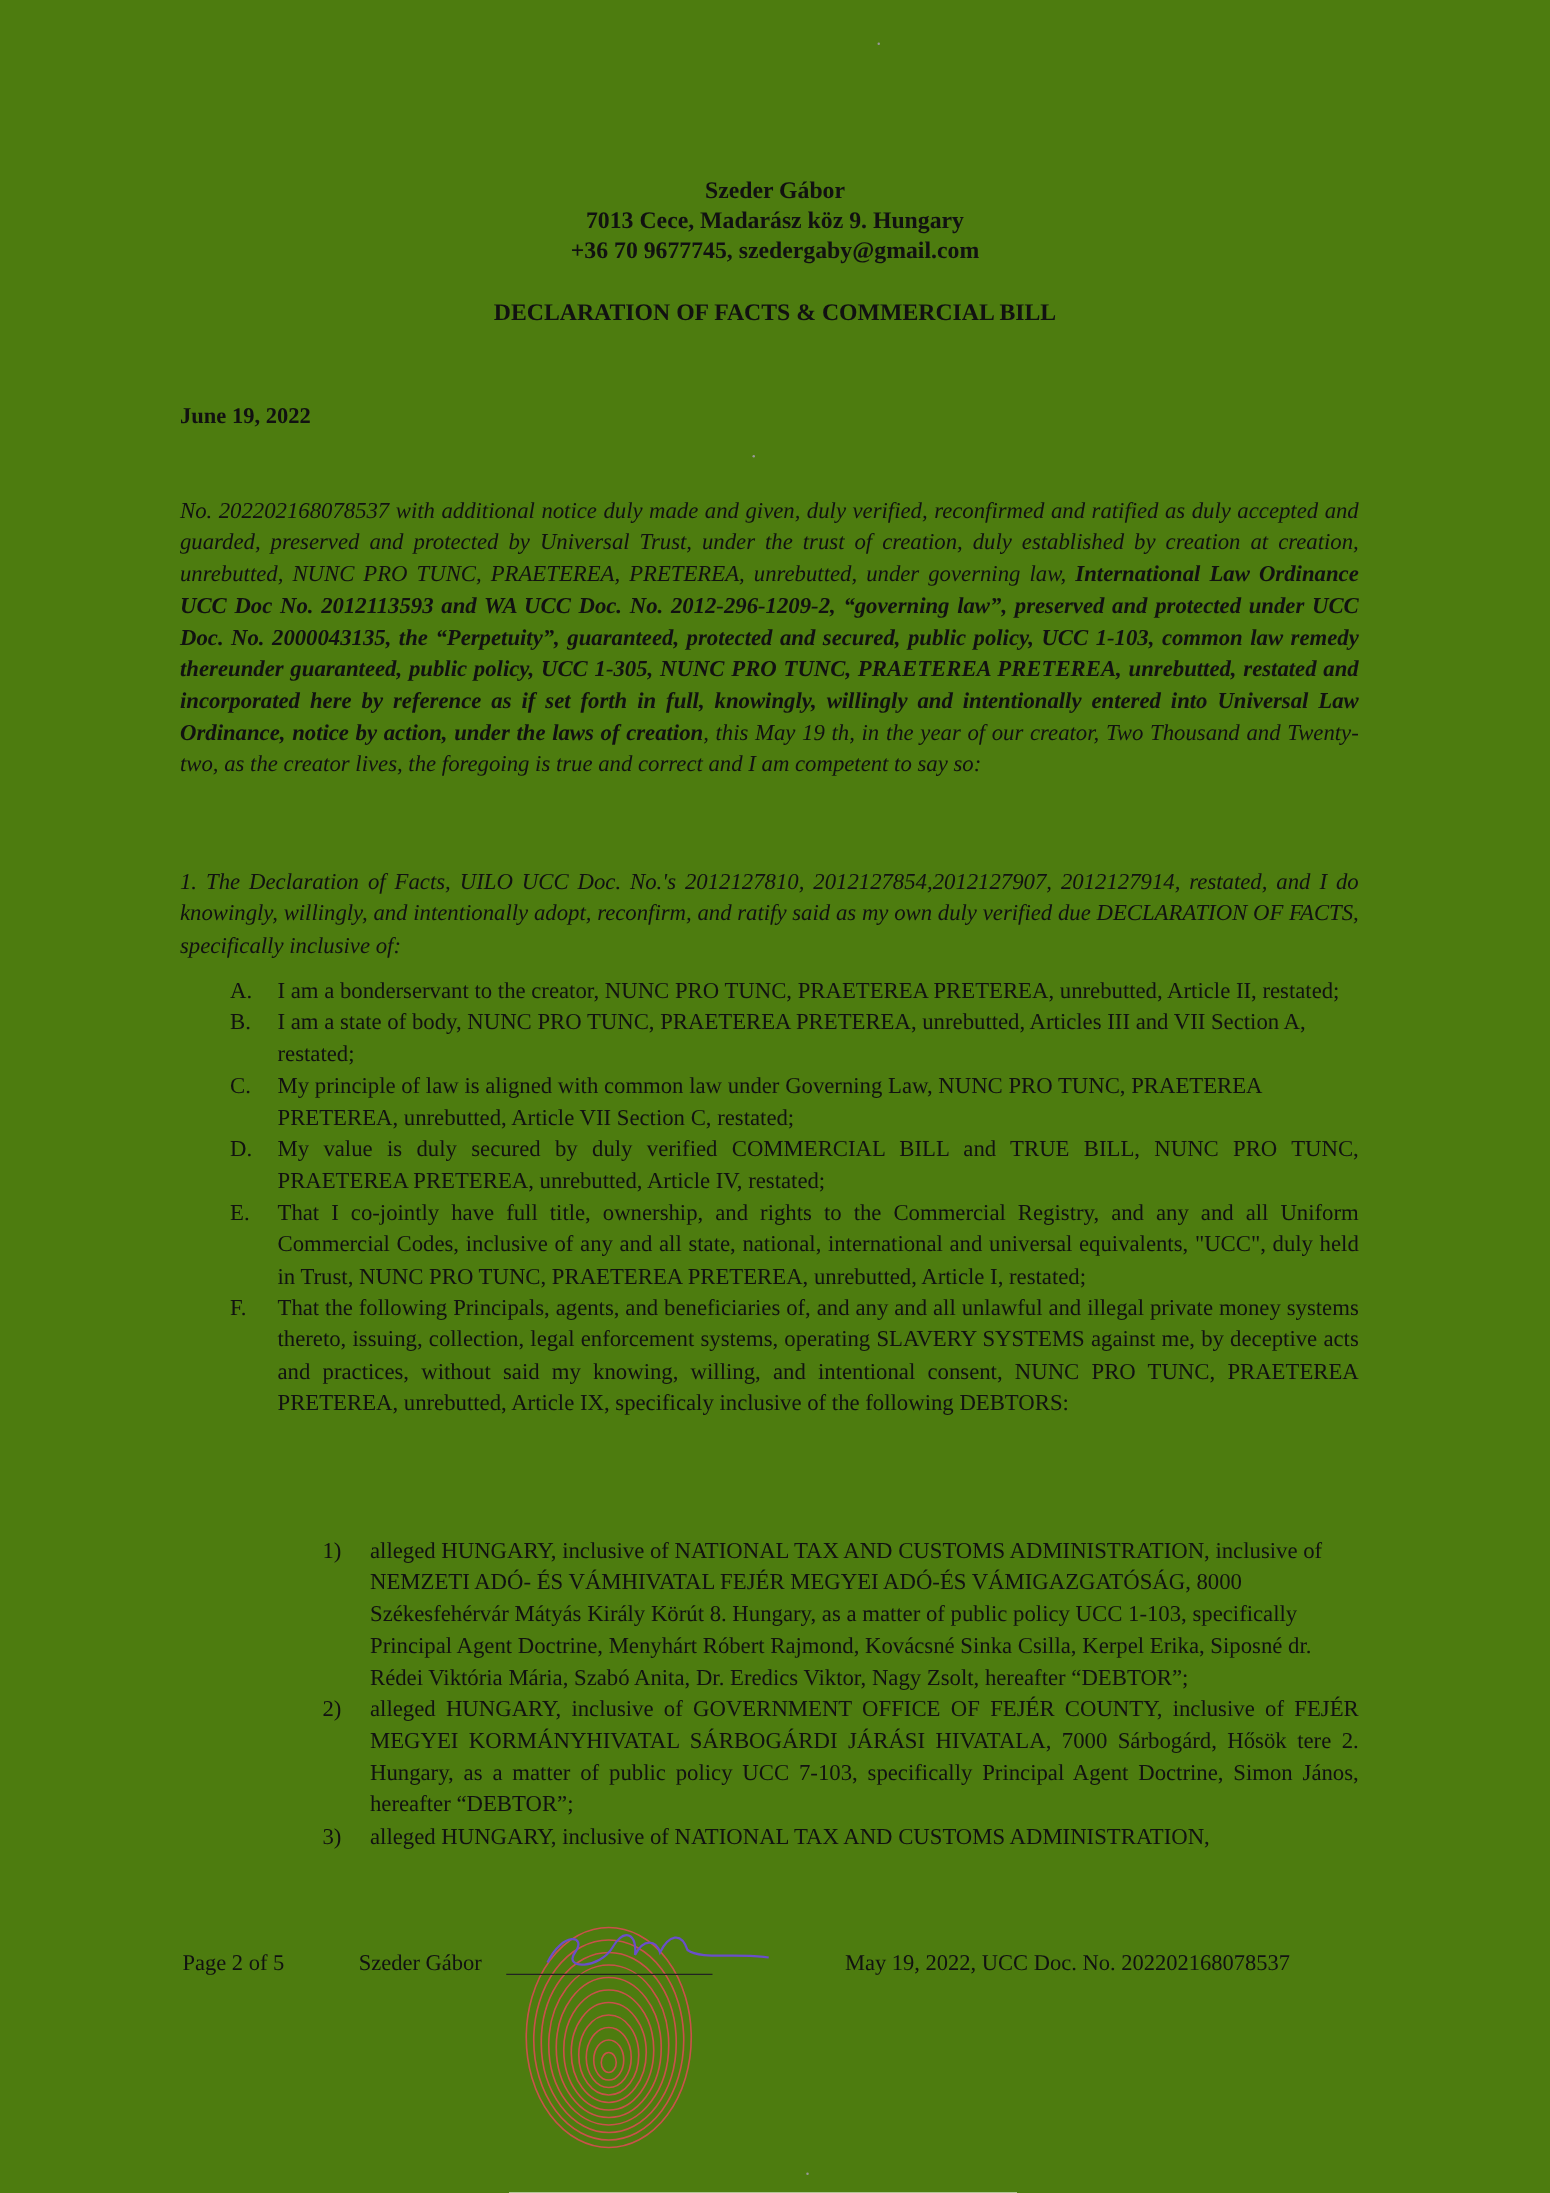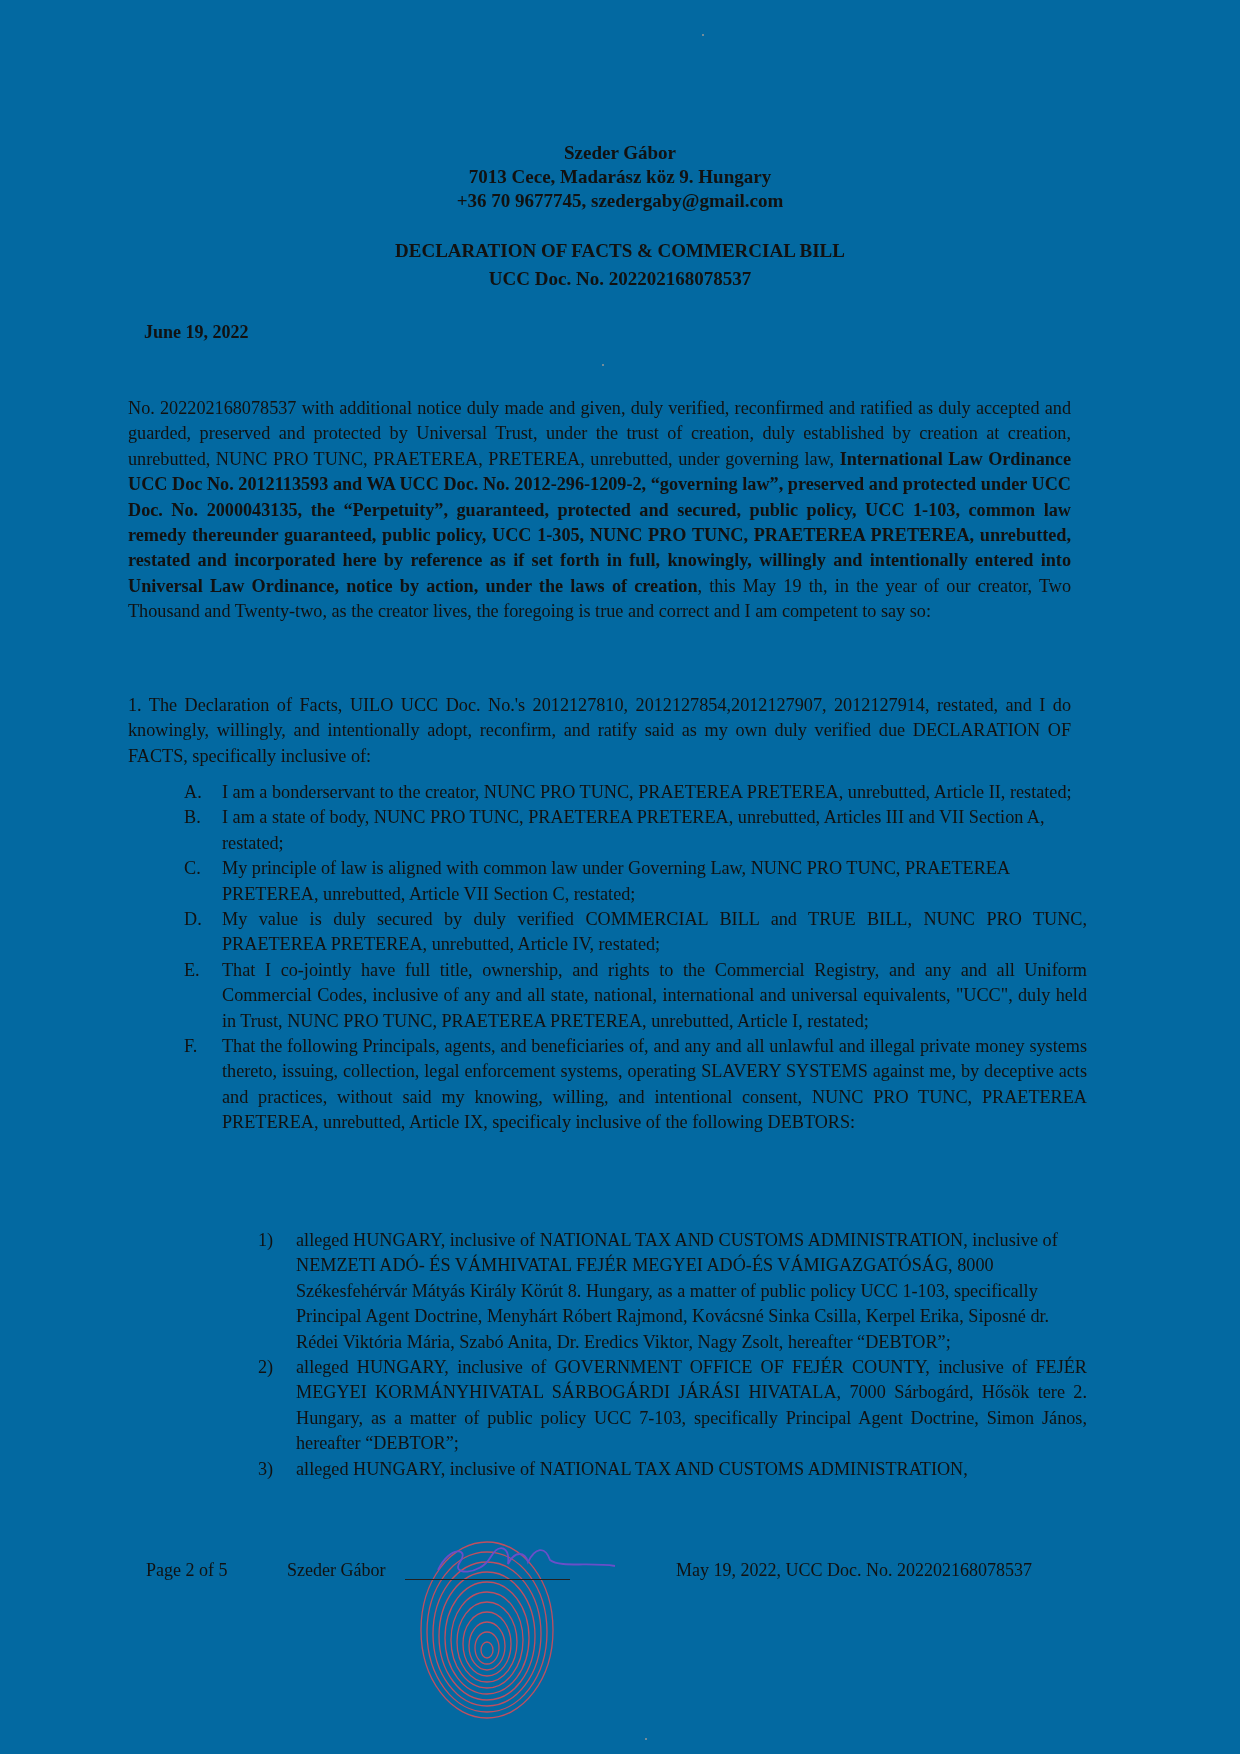--- a/index.html
+++ b/index.html
@@ -1,25 +1,25 @@
 <!DOCTYPE html>
 <html><head>
 <meta charset="utf-8">
 <style>
   html, body { margin: 0; padding: 0; background: #ffffff; }
   body { width: 1240px; height: 1754px; position: relative; overflow: hidden;
          font-family: "Liberation Serif", serif; color: #111; }
-  .page { position: absolute; left: 0; top: 0; width: 1240px; height: 1754px; background: #0369a1; }
+  .page { position: absolute; left: 0; top: 0; width: 1240px; height: 1754px; background: #4d7c0f; }
   .header { position: absolute; top: 141px; left: 0; width: 1240px; text-align: center;
             font-weight: bold; font-size: 19px; line-height: 24px; }
   .title { position: absolute; top: 237px; left: 0; width: 1240px; text-align: center;
            font-weight: bold; font-size: 19px; line-height: 28px; }
   .date { position: absolute; top: 322px; left: 144px; font-weight: bold; font-size: 18px; }
-  .body-text { position: absolute; left: 128px; width: 943px; font-size: 18.2px; line-height: 25.4px;
-               text-align: justify; }
+  .body-text { position: absolute; left: 144px; width: 943px; font-size: 18.2px; line-height: 25.4px;
+               text-align: justify; font-style: italic; }
   .p1 { top: 396px; }
   .p2 { top: 693px; }
   .list-letters { position: absolute; top: 780px; left: 184px; width: 903px; font-size: 18.2px; line-height: 25.4px; }
   .li { position: relative; padding-left: 38px; text-align: justify; }
   .li .marker { position: absolute; left: 0; top: 0; }
   .list-nums { position: absolute; top: 1228px; left: 258px; width: 829px; font-size: 18.2px; line-height: 25.4px; }
   .ln { position: relative; padding-left: 38px; text-align: justify; }
   .ln .marker { position: absolute; left: 0; top: 0; }
   .ln.left { text-align: left; }
   .li.left { text-align: left; }
@@ -39,21 +39,20 @@
 <div class="page">
 
   <div class="header">
     <div>Szeder Gábor</div>
     <div>7013 Cece, Madarász köz 9. Hungary</div>
     <div>+36 70 9677745, szedergaby@gmail.com</div>
   </div>
 
   <div class="title">
     <div>DECLARATION OF FACTS &amp; COMMERCIAL BILL</div>
-    <div>UCC Doc. No. 202202168078537</div>
   </div>
 
   <div class="date">June 19, 2022</div>
 
   <div class="body-text p1"><span>No. 202202168078537 with additional notice duly made and given, duly verified, reconfirmed and ratified as duly accepted and guarded, preserved and protected by Universal Trust, under the trust of creation, duly established by creation at creation, unrebutted, NUNC PRO TUNC, PRAETEREA, PRETEREA, unrebutted, under governing law, </span><b class="bold">International Law Ordinance UCC Doc No. 2012113593 and WA UCC Doc. No. 2012-296-1209-2, “governing law”, preserved and protected under UCC Doc. No. 2000043135, the “Perpetuity”, guaranteed, protected and secured, public policy, UCC 1-103, common law remedy thereunder guaranteed, public policy, UCC 1-305, NUNC PRO TUNC, PRAETEREA PRETEREA, unrebutted, restated and incorporated here by reference as if set forth in full, knowingly, willingly and intentionally entered into Universal Law Ordinance, notice by action, under the laws of creation</b><span>, this May 19 th, in the year of our creator, Two Thousand and Twenty-two, as the creator lives, the foregoing is true and correct and I am competent to say so:</span></div>
 
   <div class="body-text p2">1. The Declaration of Facts, UILO UCC Doc. No.'s 2012127810, 2012127854,2012127907, 2012127914, restated, and I do knowingly, willingly, and intentionally adopt, reconfirm, and ratify said as my own duly verified due DECLARATION OF FACTS, specifically inclusive of:</div>
 
   <div class="list-letters">
     <div class="li left"><span class="marker">A.</span><span>I am a bonderservant to the creator, NUNC PRO TUNC, PRAETEREA PRETEREA, unrebutted, Article II, restated;</span></div>

